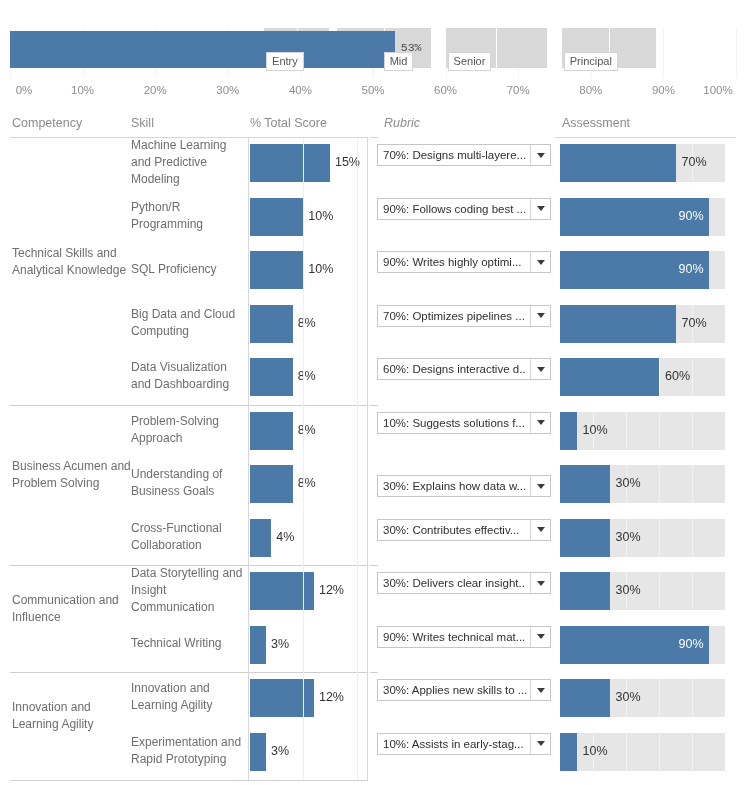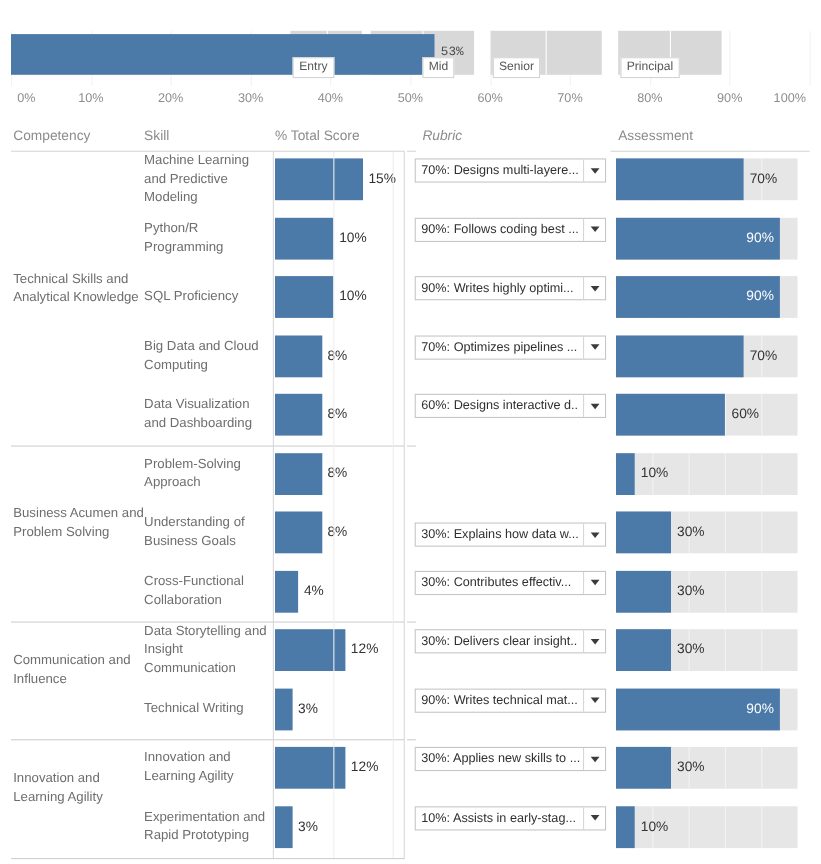--- a/index.html
+++ b/index.html
@@ -366,20 +366,26 @@
         <div class="assess-grid" style="left: 132px;"></div>
         <div class="assess-fill" style="width: 99px;"></div>
       </div>
       <div class="assess-label outside" style="left: 665px; top: 231px;">60%</div>
       <div class="group-sep" style="top: 266.5px;"></div>
       <div class="group-sep-r" style="top: 266.5px;"></div>
       <div class="cell-comp" style="top: 319.75px;">Business Acumen and Problem Solving</div>
       <div class="cell-skill" style="top: 274.5px;">Problem-Solving Approach</div>
       <div class="score-bar" style="top: 273.5px; width: 42.64px;"></div>
       <div class="score-label" style="left: 297.64px; top: 284.5px;">8%</div>
+      <div class="rubric" style="top: 273.5px;">
+        <div class="rubric-text">10%: Suggests solutions f...</div>
+        <div class="rubric-caret">
+          <div class="caret-glyph"></div>
+        </div>
+      </div>
       <div class="assess-track" style="top: 273.5px;">
         <div class="assess-grid" style="left: 33px;"></div>
         <div class="assess-grid" style="left: 66px;"></div>
         <div class="assess-grid" style="left: 99px;"></div>
         <div class="assess-grid" style="left: 132px;"></div>
         <div class="assess-fill" style="width: 16.5px;"></div>
       </div>
       <div class="assess-label outside" style="left: 582.5px; top: 284.5px;">10%</div>
       <div class="cell-skill" style="top: 328px;">Understanding of Business Goals</div>
       <div class="score-bar" style="top: 327px; width: 42.64px;"></div>

